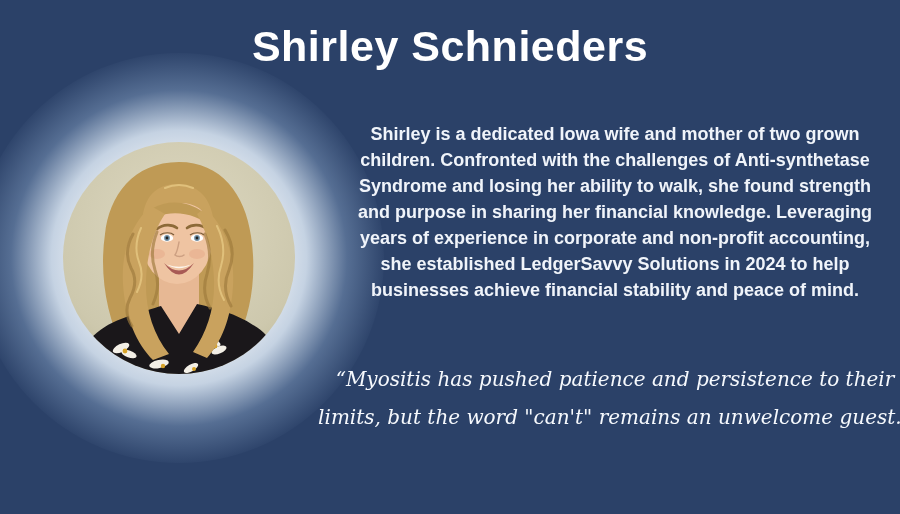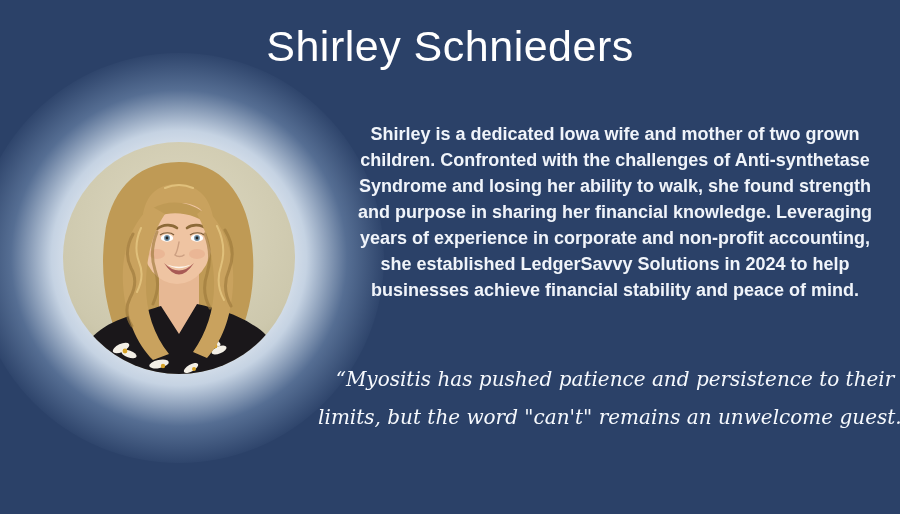--- a/index.html
+++ b/index.html
@@ -34,21 +34,21 @@
     overflow: hidden;
   }
   .photo svg { display: block; }
   .title {
     position: absolute;
     top: 22px;
     left: 0;
     width: 900px;
     margin: 0;
     text-align: center;
-    font-weight: 400;
+    font-weight: 700;
     font-size: 43px;
     letter-spacing: 0.5px;
     color: #ffffff;
   }
   .bio {
     position: absolute;
     top: 121px;
     left: 320px;
     width: 590px;
     text-align: center;

